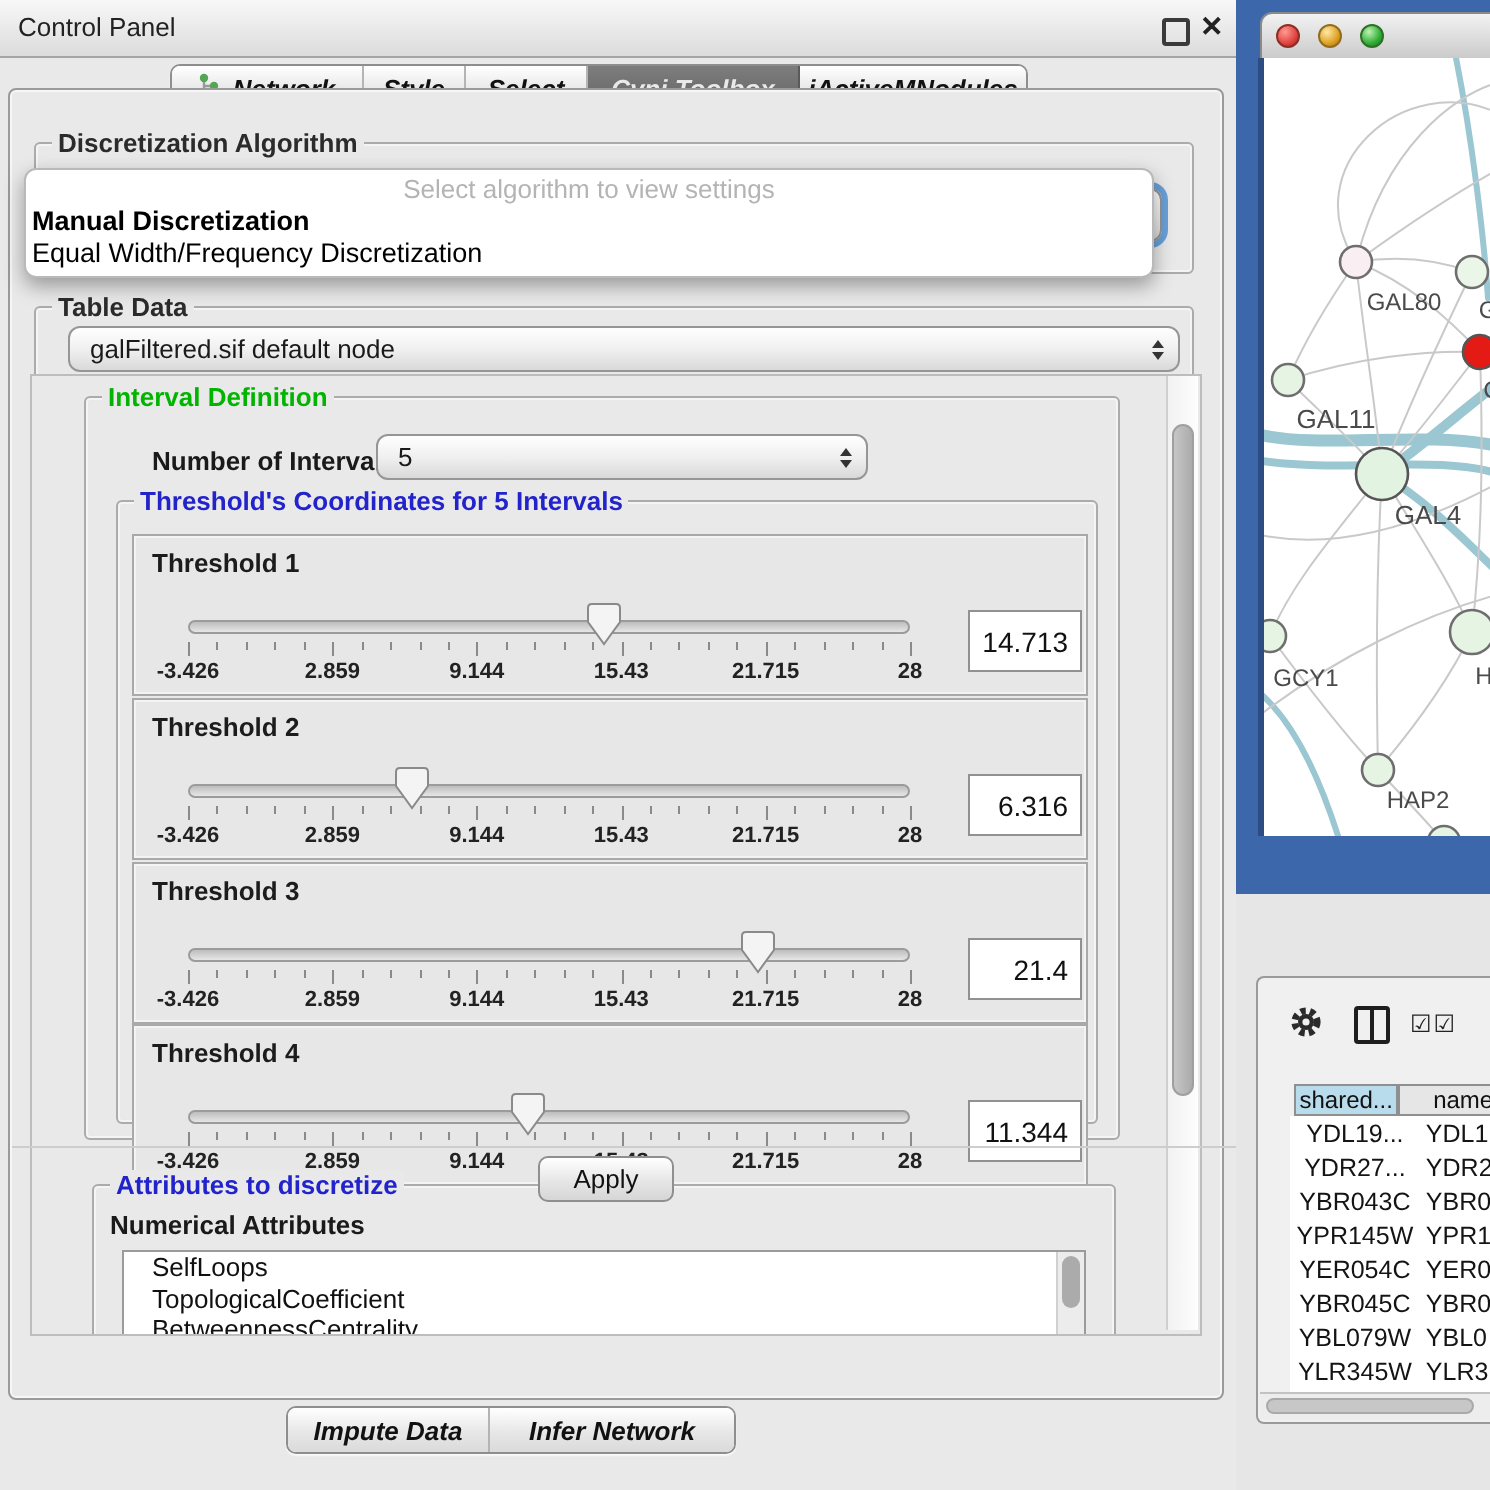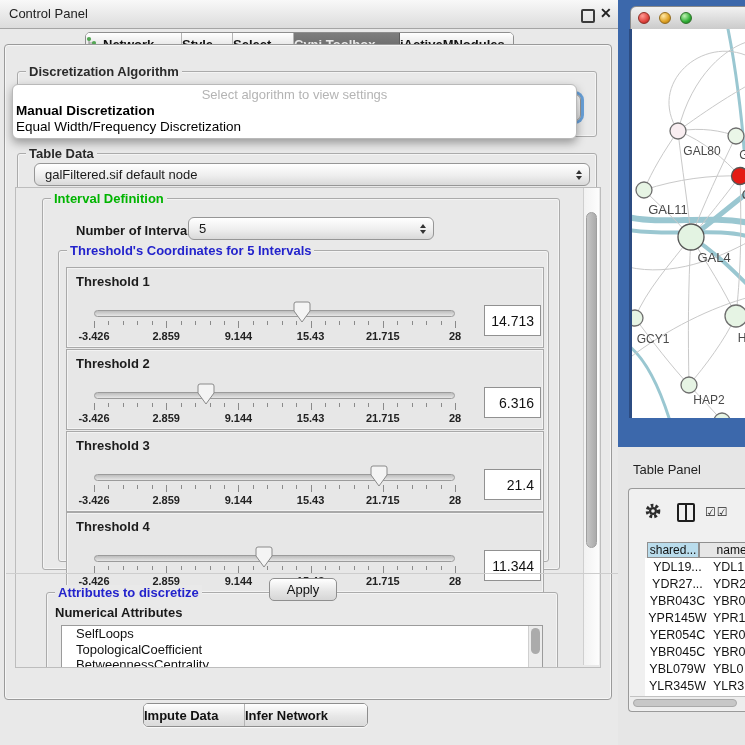--- a/index.html
+++ b/index.html
@@ -8,22 +8,22 @@
   
   #left-panel{position:absolute;left:0;top:0;width:618px;height:745px;background:#e9e9e9;}
   .cp-titlebar{position:absolute;left:0;top:0;width:618px;height:28px;
       background:linear-gradient(#f8f8f8,#dcdcdc);border-bottom:1px solid #a5a5a5;}
   .cp-title{position:absolute;left:9px;top:6px;font-size:13px;color:#222;}
   .float-icon{position:absolute;left:581px;top:9px;width:10px;height:10px;border:2px solid #3a3a3a;border-radius:2px;}
   .close-icon{position:absolute;left:600px;top:5px;font-size:14px;font-weight:bold;color:#222;}
   
   .seg-group{position:absolute;display:flex;height:22px;border:1px solid #8e8e8e;border-radius:5px;
       overflow:hidden;background:#fff;box-shadow:0 1px 1px rgba(255,255,255,.8);}
-  .seg{display:flex;align-items:center;font-size:13px;font-weight:bold;
-      background:linear-gradient(#ffffff,#e7e7e7 55%,#dadada);color:#111;border-right:1px solid #b4b4b4;}
+  .seg{display:flex;align-items:center;justify-content:center;font-size:13px;font-weight:bold;
+      background:linear-gradient(#ffffff,#e7e7e7 55%,#dadada);color:#111;border-right:1px solid #b4b4b4;font-style:italic;}
   .seg:last-child{border-right:none;}
   .seg.selected{background:linear-gradient(#7d7d7d,#636363);color:#e9e9e9;border-right:1px solid #5a5a5a;}
   #main-tabs{left:85px;top:32px;}
   #bottom-tabs{left:143px;top:703px;}
   .net-icon{margin-right:6px;}
   
   .cp-frame{position:absolute;left:4px;top:44px;width:606px;height:654px;border:1px solid #9a9a9a;
       border-radius:4px;background:#e9e9e9;box-shadow:inset 0 0 0 1px #f6f6f6;}
   
   .group{position:absolute;border:1px solid #ababab;border-radius:3px;box-shadow:inset 0 0 0 1px #f4f4f4;}
@@ -492,23 +492,20 @@
           <text x="114" y="170" font-size="12" text-anchor="middle">C</text>
           <text x="36" y="185" font-size="13" text-anchor="middle">GAL11</text>
           <text x="82" y="233" font-size="13" text-anchor="middle">GAL4</text>
           <text x="21" y="314" font-size="12" text-anchor="middle">GCY1</text>
           <text x="110" y="313" font-size="12" text-anchor="middle">H</text>
           <text x="77" y="375" font-size="12" text-anchor="middle">HAP2</text>
         </svg>
       </div>
     </div>
 
-    <div class="tp-titlebar">
-      <span class="tp-title">Table Panel</span>
-    </div>
     <div class="tp-body">
       <div class="tp-toolbar">
         <span class="gear-wrap">
           <svg width="18" height="18" viewBox="0 0 18 18">
             <circle cx="9" cy="9" r="5.6" fill="none" stroke="#2b2b2b" stroke-width="3.4" stroke-dasharray="2.6 2.1"></circle>
             <circle cx="9" cy="9" r="4" fill="#2b2b2b"></circle>
             <circle cx="9" cy="9" r="1.8" fill="#f0f0f0"></circle>
           </svg>
         </span>
         <span class="col-icon">

